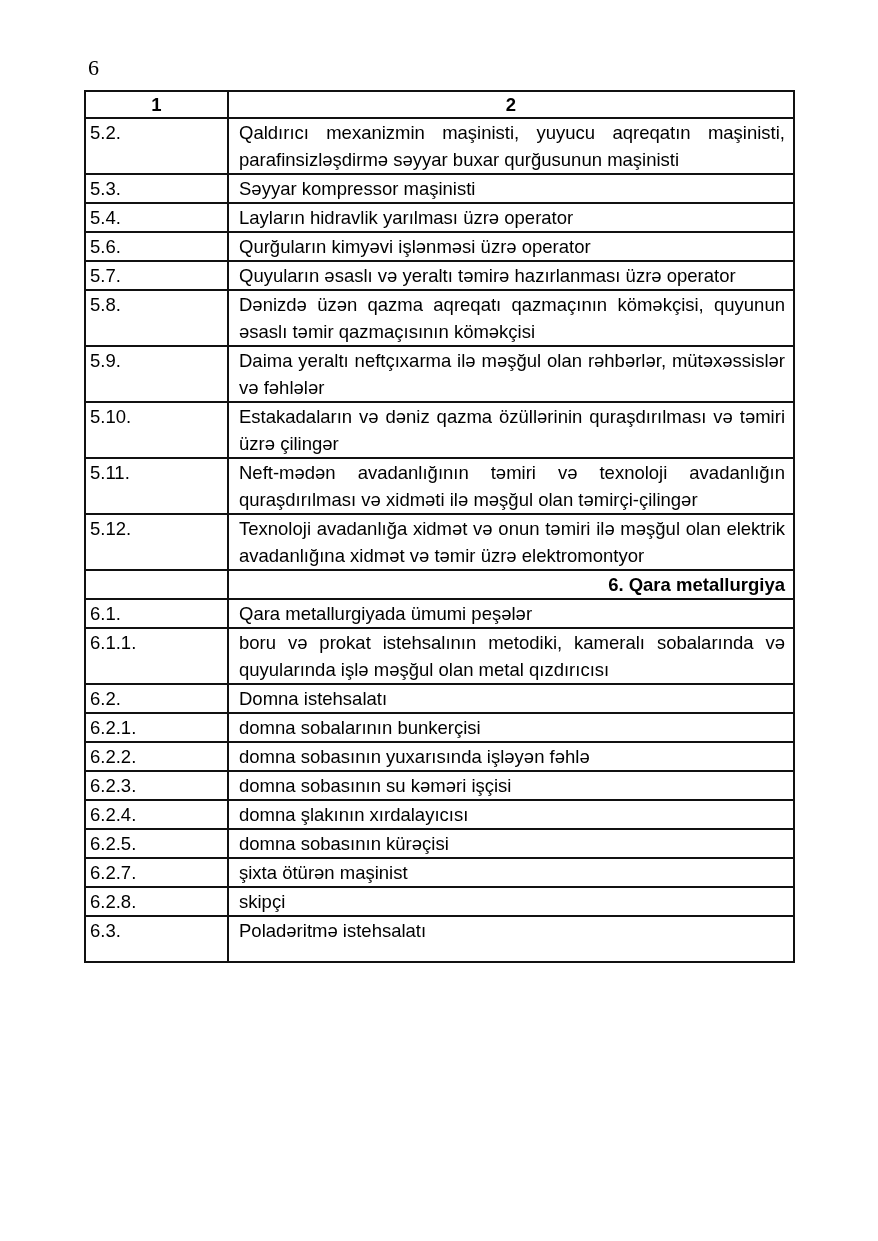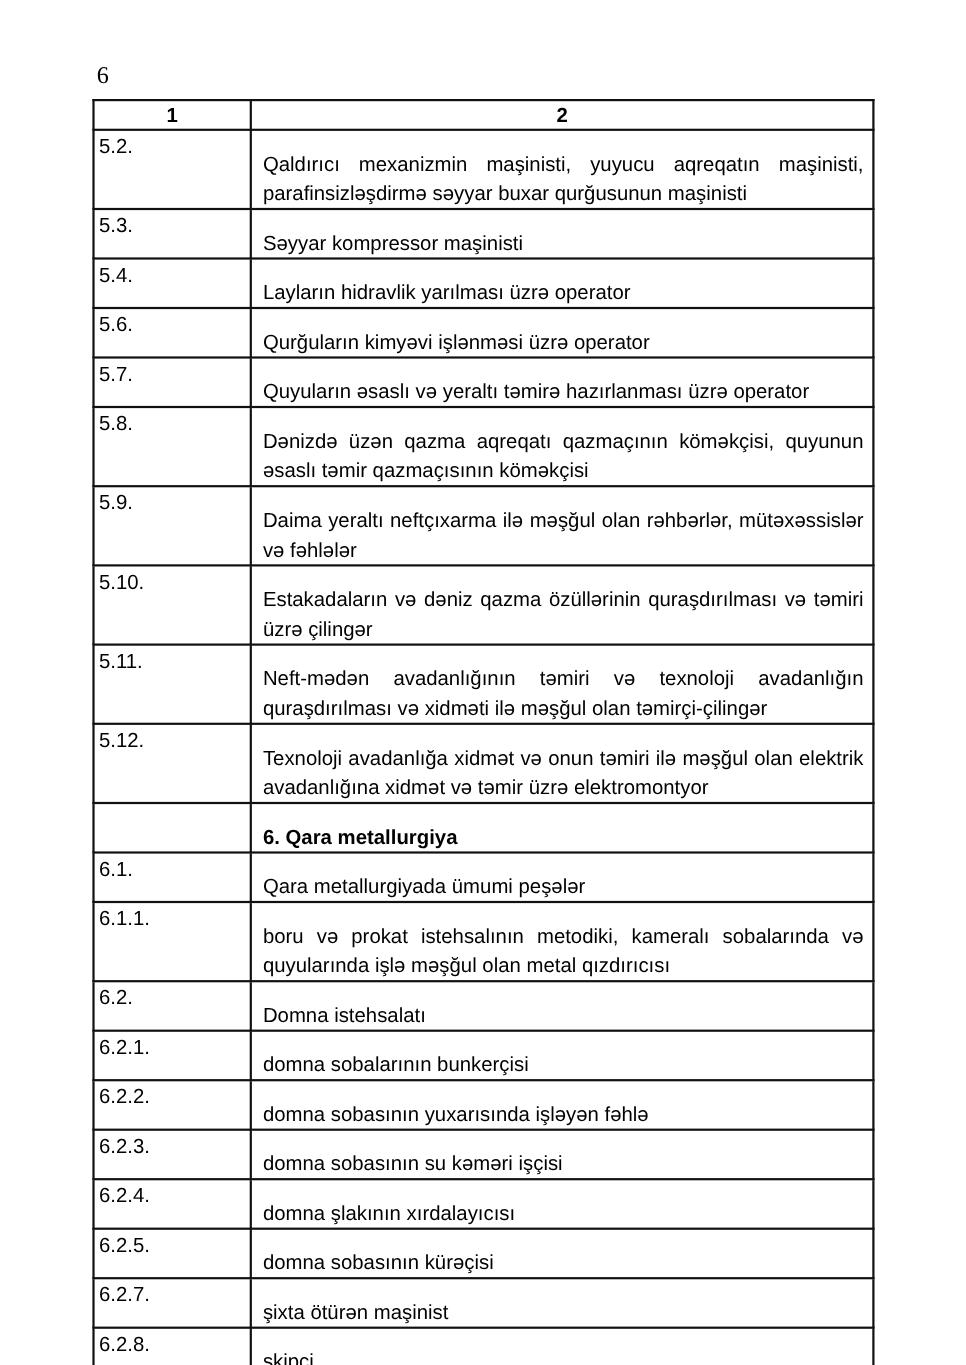--- a/index.html
+++ b/index.html
@@ -48,24 +48,24 @@
     padding: 1px 0 1px 0;
     text-align: center;
   }
   .doc-table col.c1 { width: 143px; }
   .doc-table col.c2 { width: 566px; }
   .doc-table td.col-num {
     padding: 0 4px;
   }
   .doc-table td.col-text {
     text-align: justify;
-    padding: 16px 8px 0 10px;
+    padding: 0 8px 0 10px;
   }
   .doc-table td.section-cell {
-    text-align: left;
+    text-align: right;
     font-weight: bold;
   }
   .doc-table tbody tr:last-child td {
     height: 44px;
   }
 </style>
 </head>
 <body>
 
 <div class="page">

